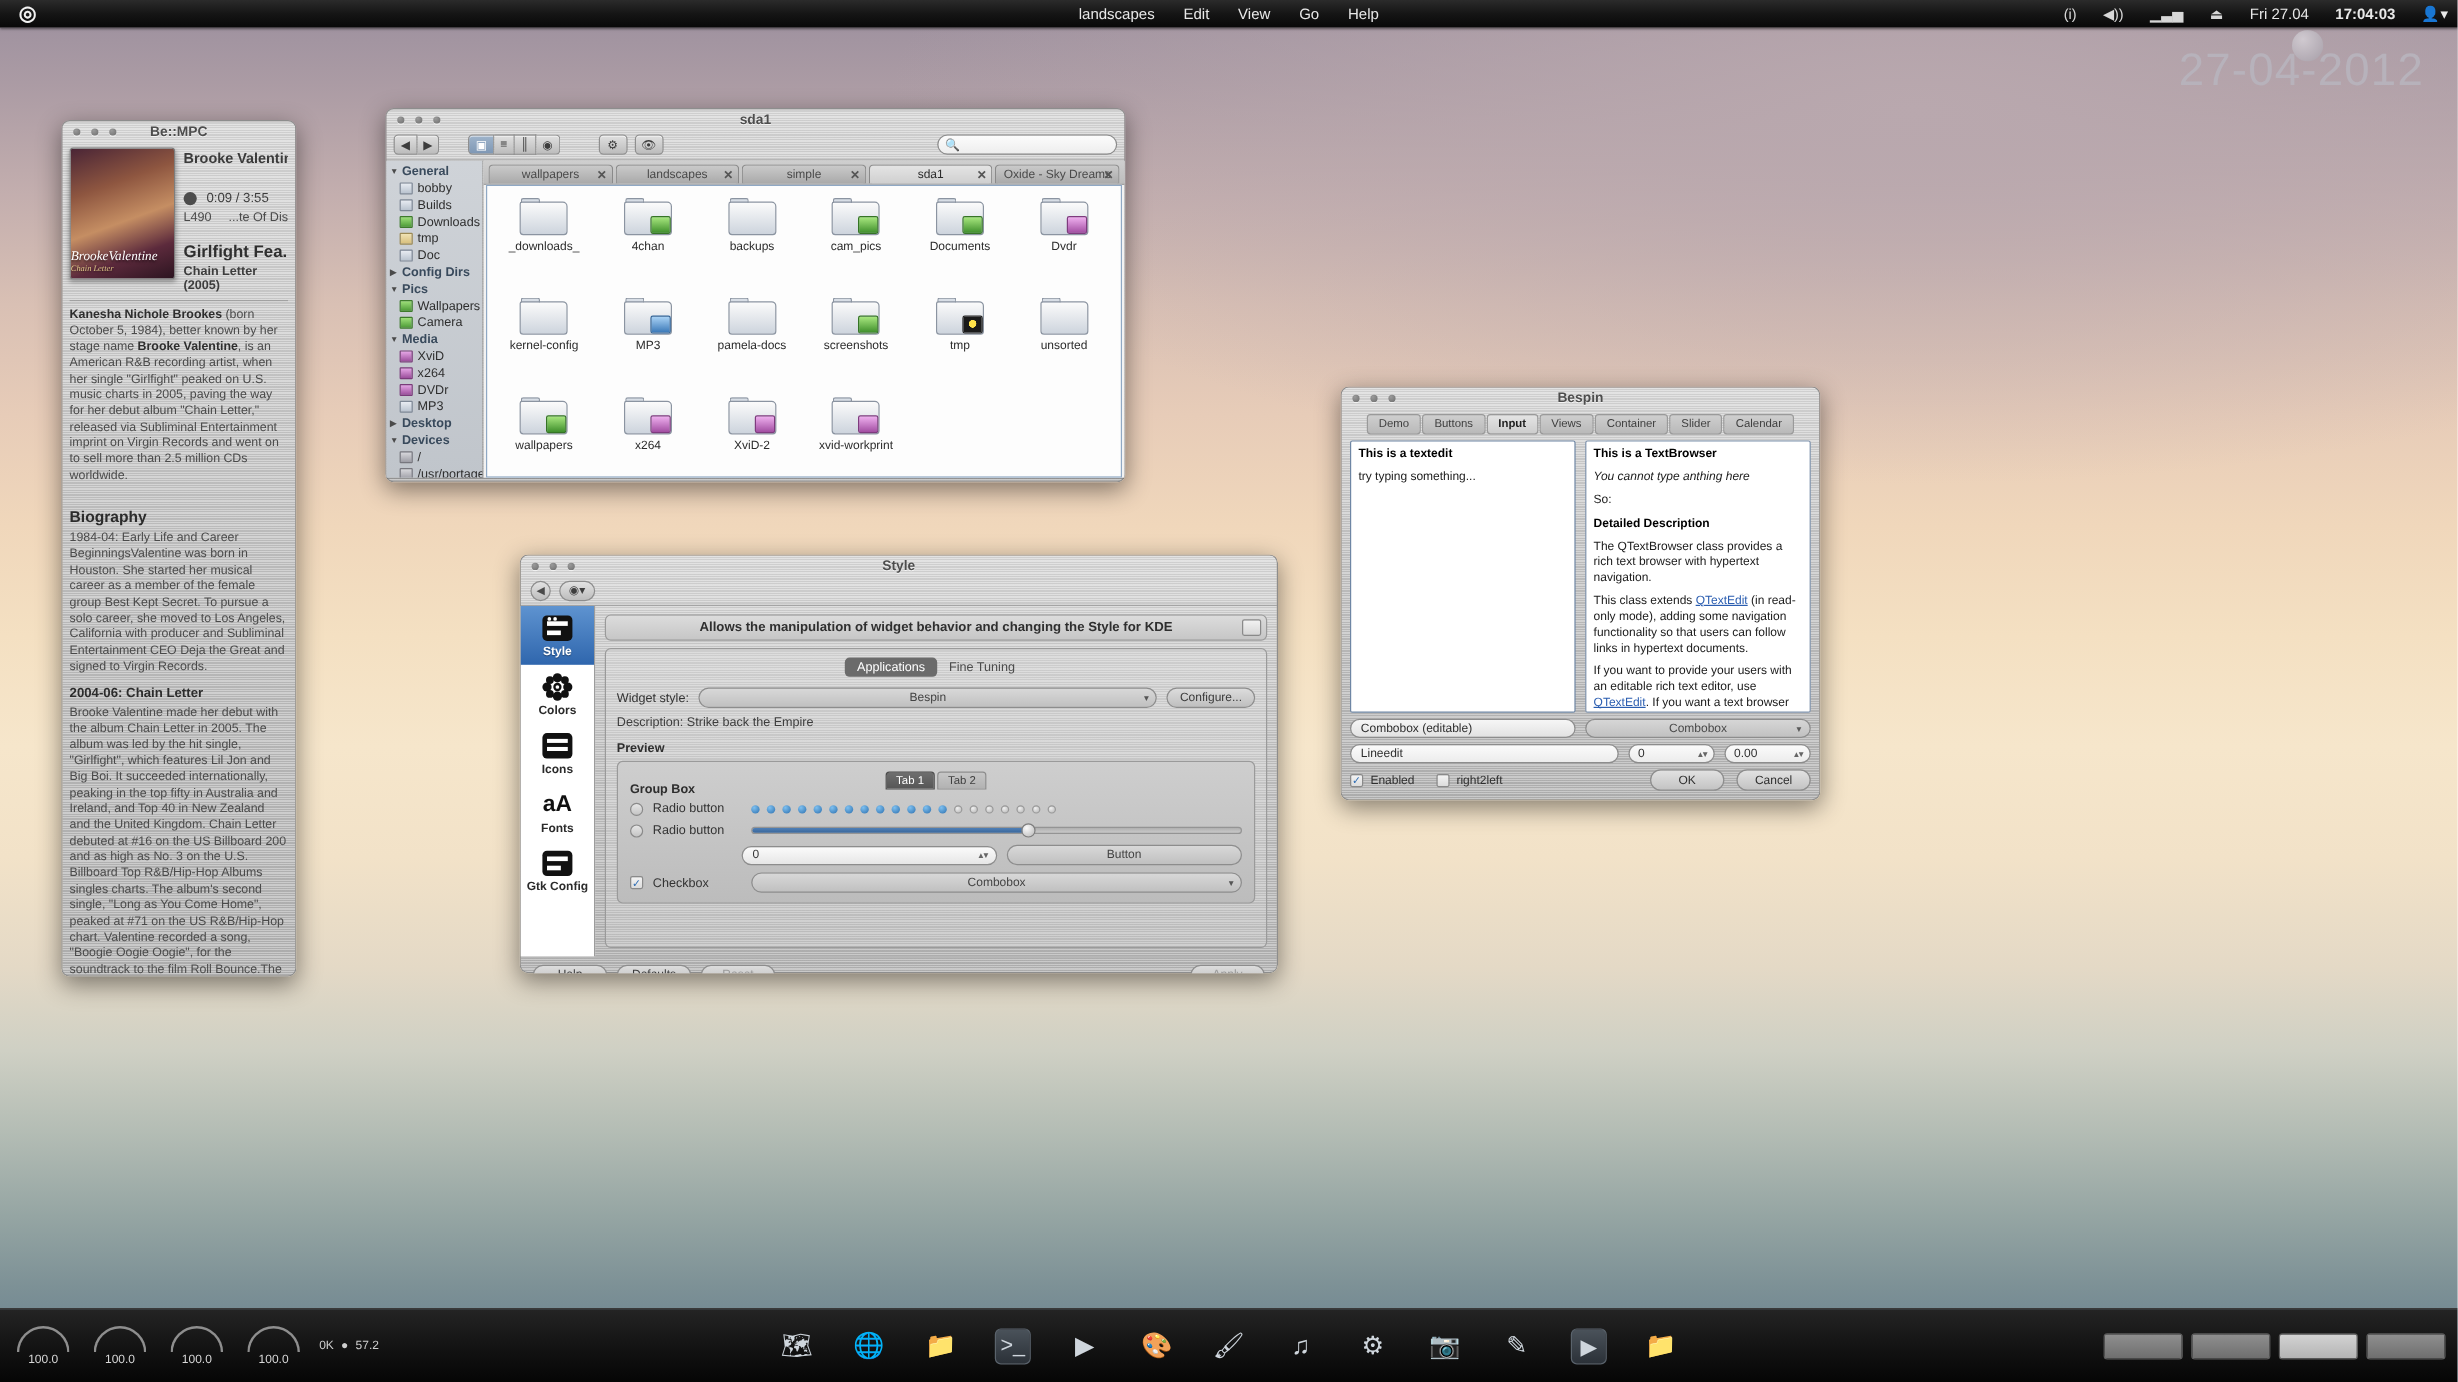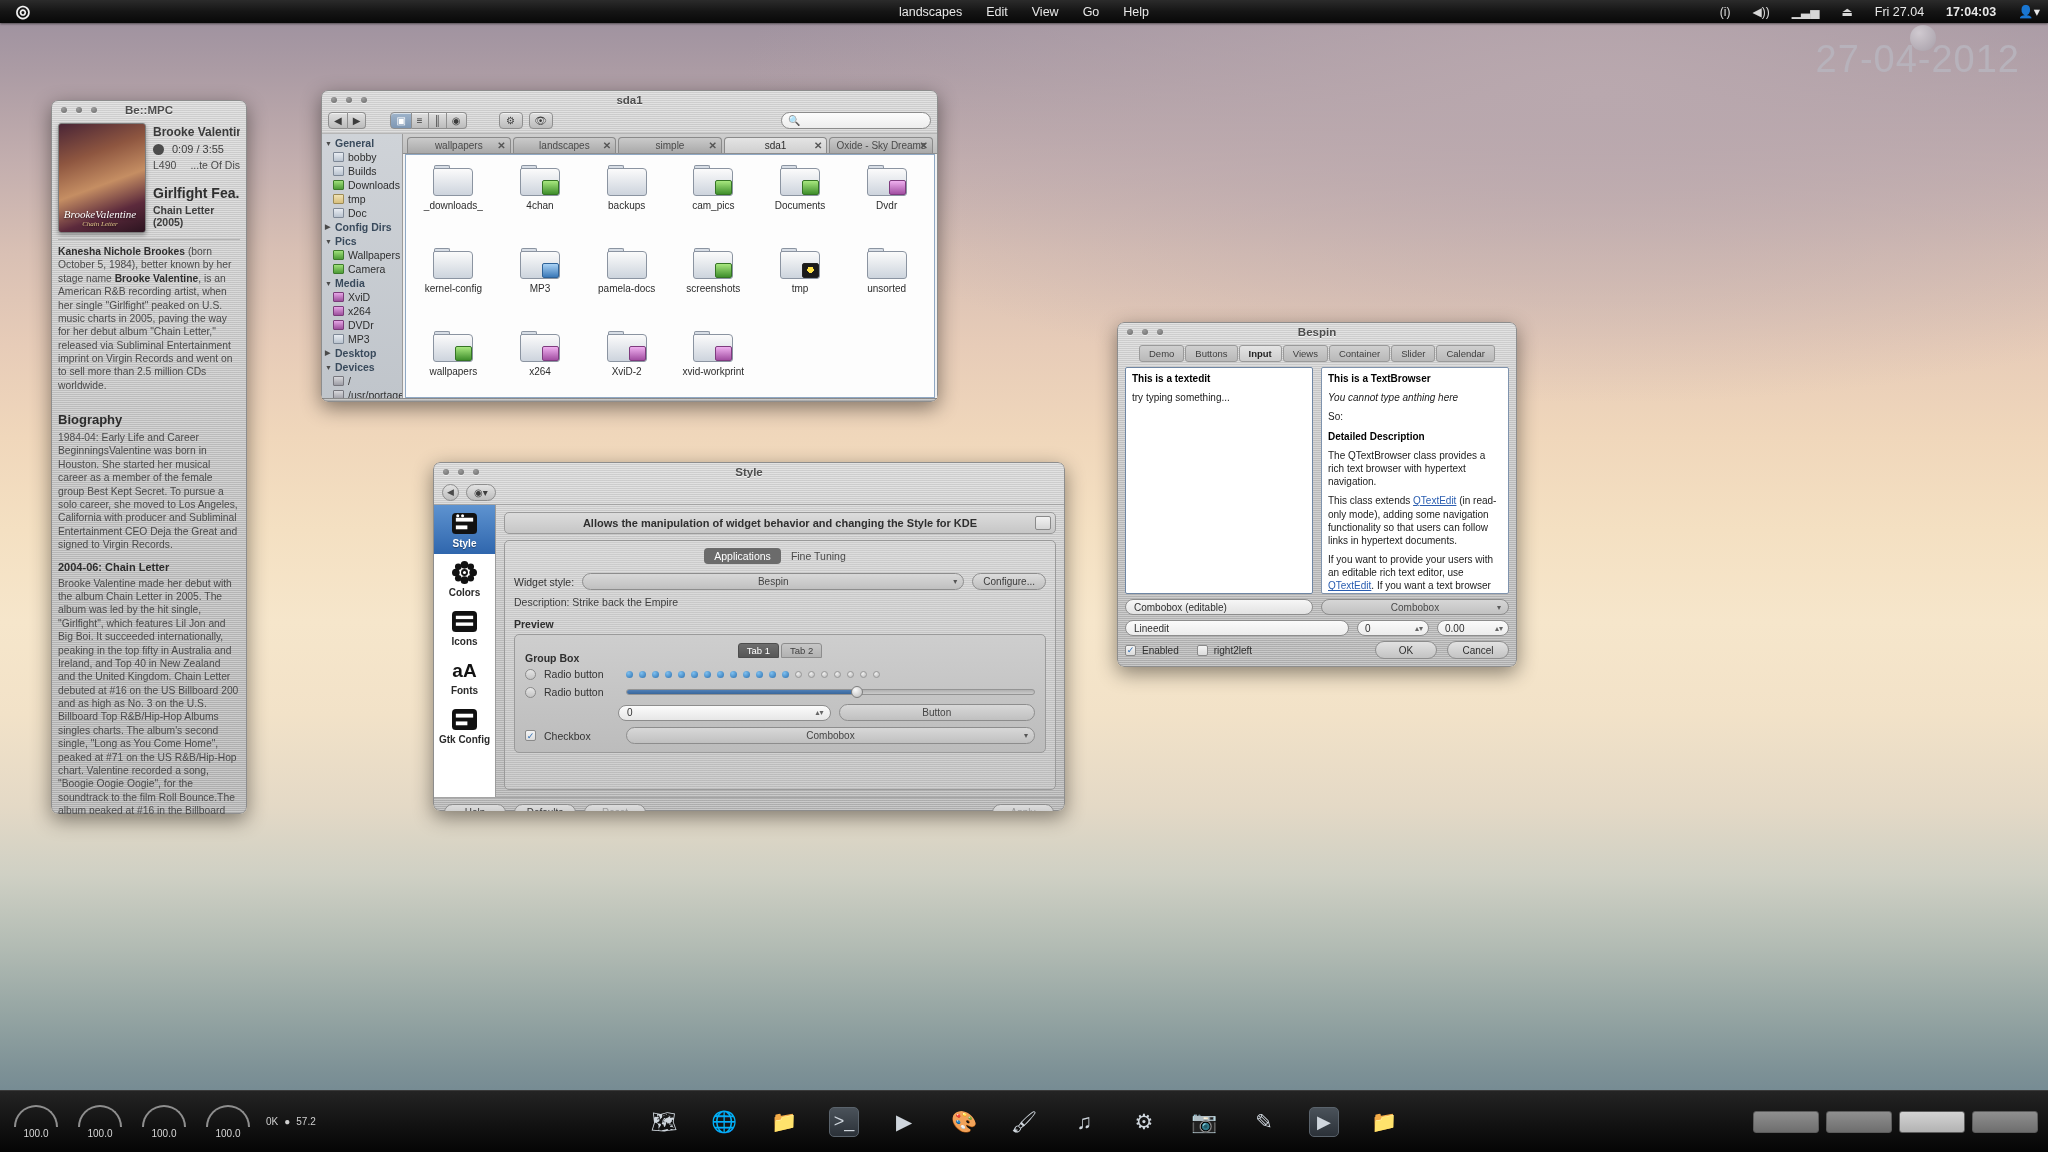--- a/index.html
+++ b/index.html
@@ -54,25 +54,25 @@
       box-shadow:0 1px 0 rgba(255,255,255,.55); }
 
   
   #mpc { left:51px; top:100px; width:196px; height:714px; }
   #mpc .body { padding:5px 6px 0 6px; }
   .mpc-top { display:flex; gap:7px; }
   .mpc-art { width:88px; height:110px; border-radius:3px; overflow:hidden; flex:none;
       border:1px solid #7d7d7d; box-shadow:0 2px 4px rgba(0,0,0,.35);
       background:linear-gradient(160deg,#4a2536 0%,#8e5640 30%,#c58e63 55%,#5c2a3c 78%,#2c1420 100%); position:relative; }
   .mpc-art .sig { position:absolute; bottom:4px; left:0; right:4px; color:#fff; font-size:11px;
-      font-family:"Liberation Serif", serif; font-style:italic; text-shadow:0 1px 2px rgba(0,0,0,.6);text-align:center; }
+      font-family:"Liberation Serif", serif; font-style:italic; text-shadow:0 1px 2px rgba(0,0,0,.6); }
   .mpc-art .sig small { display:block; font-size:7px; color:#e2c98a; }
   .mpc-meta { flex:1; min-width:0; padding-top:2px; }
   .mpc-artist { font-size:12px; font-weight:bold; color:#3b3b3b; white-space:nowrap; overflow:hidden; }
-  .mpc-time { display:flex; align-items:center; gap:8px; margin-top:4px; font-size:11px; color:#3d3d3d; }
+  .mpc-time { display:flex; align-items:center; gap:8px; margin-top:20px; font-size:11px; color:#3d3d3d; }
   .mpc-time .pb { width:11px; height:11px; border-radius:50%; background:#4c4c4c; flex:none; }
   .mpc-codec { display:flex; justify-content:space-between; font-size:10.5px; color:#4a4a4a; margin-top:4px; }
   .mpc-song { font-size:14px; font-weight:bold; color:#2f2f2f; margin-top:14px; white-space:nowrap; overflow:hidden; }
   .mpc-album { font-size:10.5px; font-weight:bold; color:#3d3d3d; margin-top:3px; }
   .mpc-sep { height:1px; background:rgba(0,0,0,.18); margin:6px 0 5px; }
   .mpc-bio { font-size:10.3px; line-height:1.3; color:#4a4a4a; }
   .mpc-bio p { margin:0 0 7px; }
   .mpc-bio b { color:#2e2e2e; }
   .mpc-bio h3 { margin:20px 0 2px; font-size:13px; color:#2c2c2c; }
   .mpc-bio h4 { margin:9px 0 2px; font-size:11px; color:#2c2c2c; }

